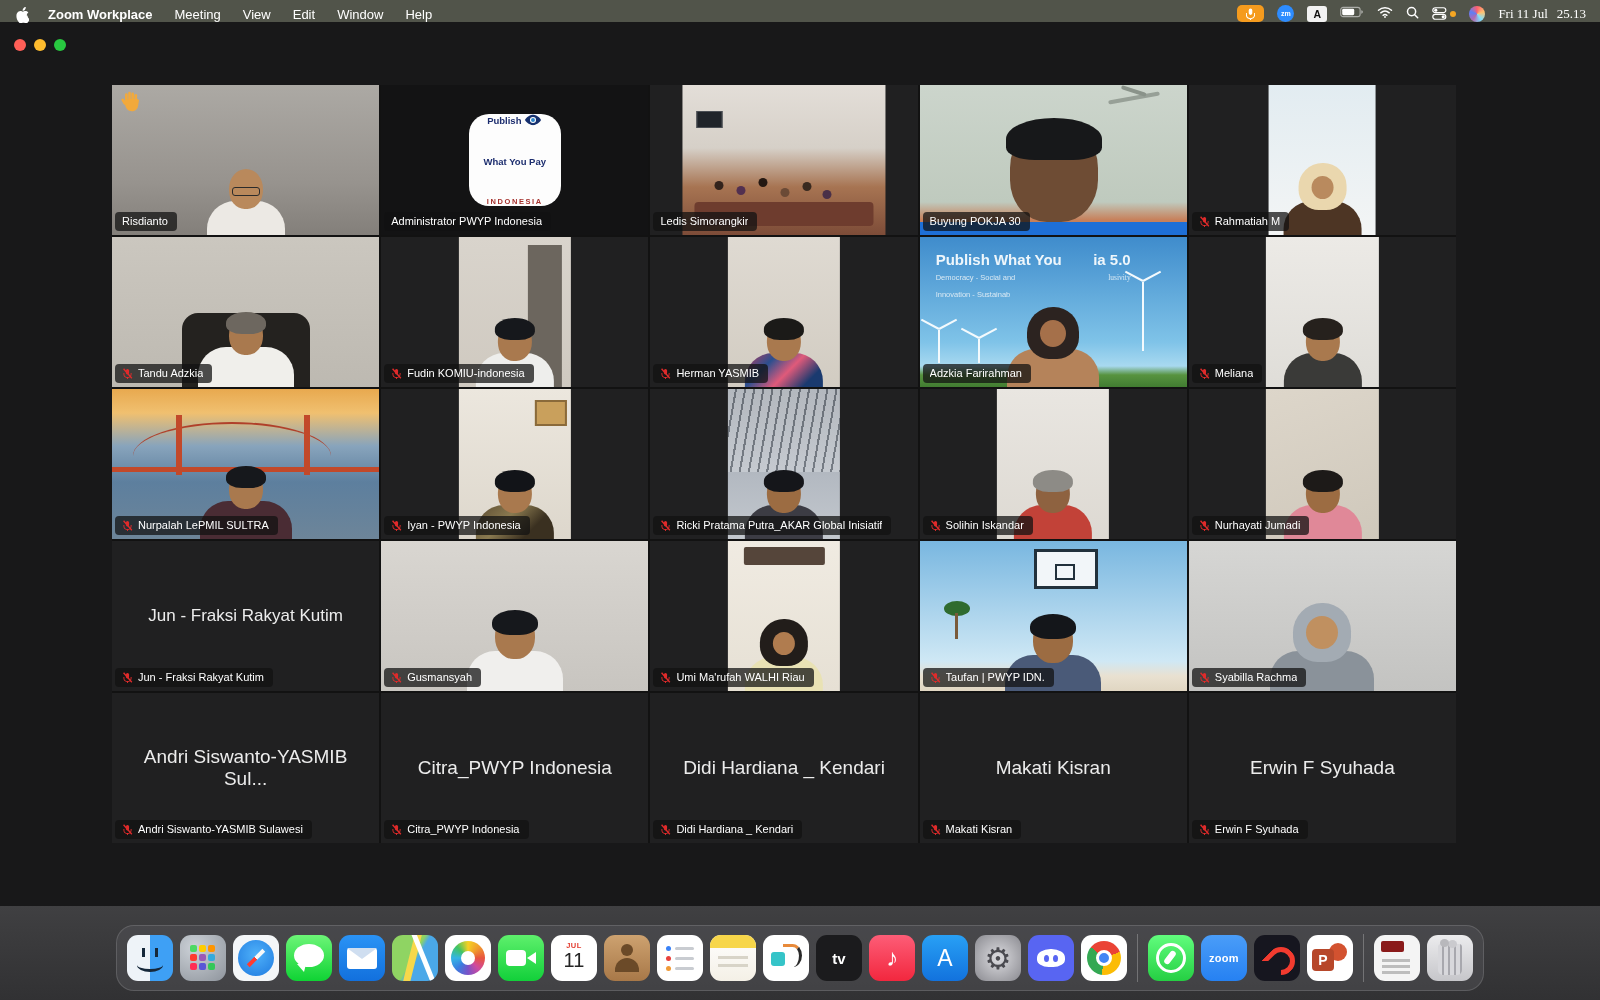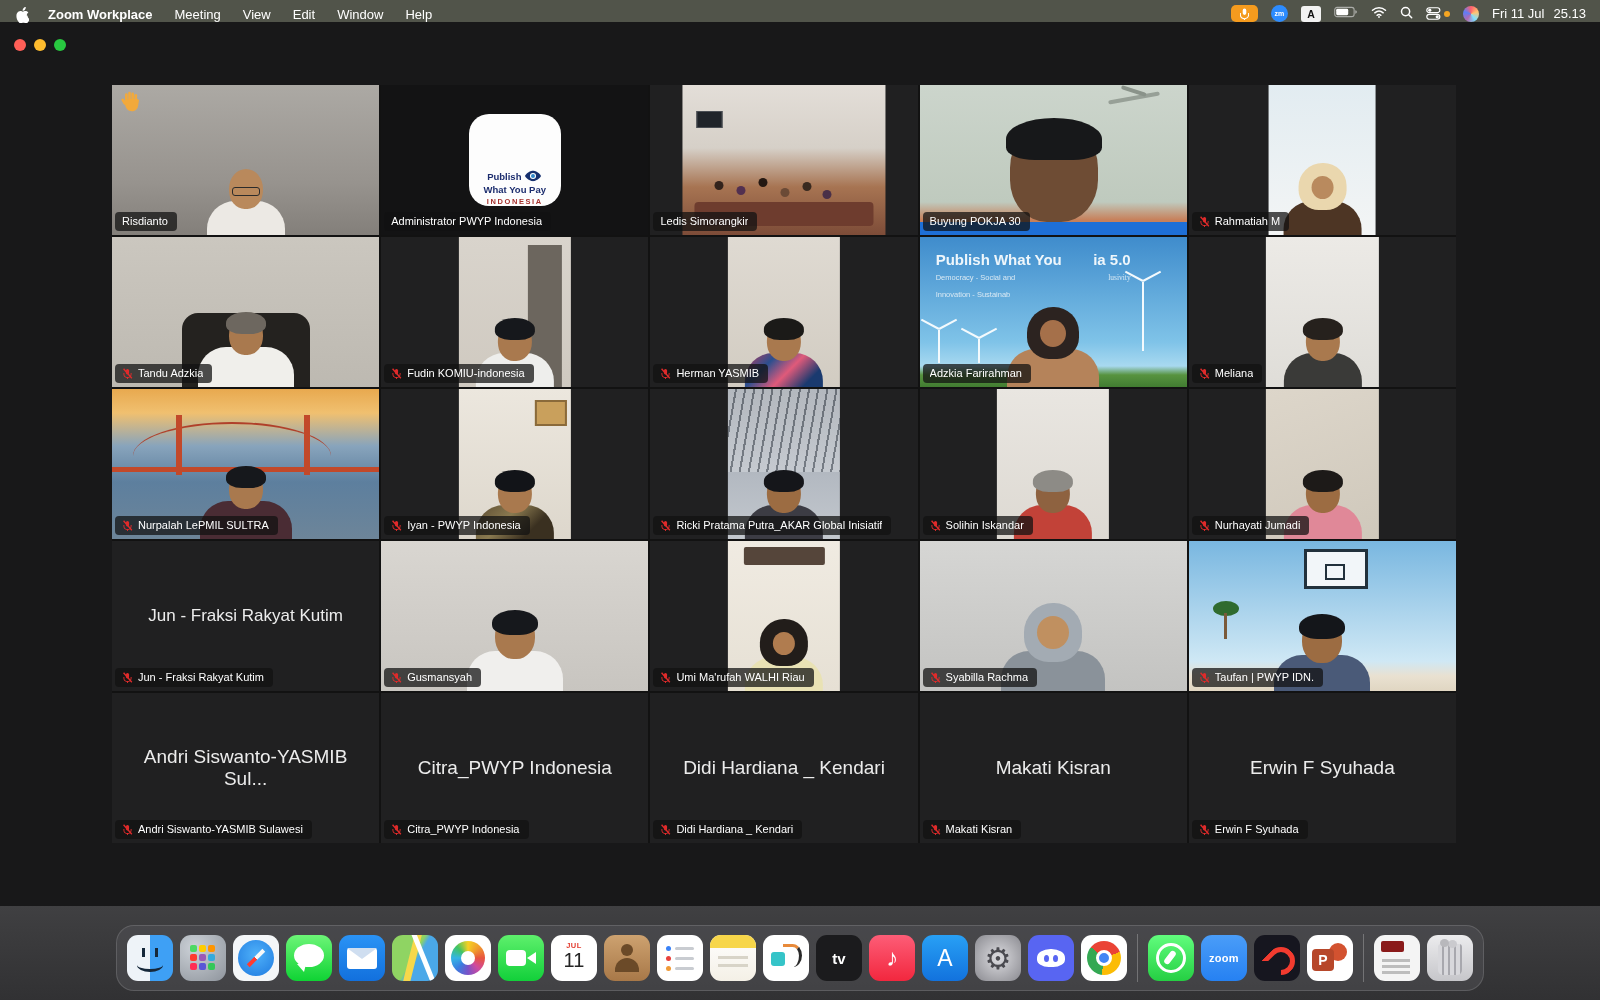--- a/index.html
+++ b/index.html
@@ -14,21 +14,21 @@
   .mb-right{margin-left:auto;display:flex;align-items:center;gap:13px;padding-right:14px;}
   .mb-mic{width:27px;height:17px;border-radius:5px;background:#f59b1e;display:flex;align-items:center;justify-content:center;}
   .mb-zm{width:17px;height:17px;border-radius:50%;background:#2d8cff;color:#fff;font-size:7px;font-weight:700;
     display:flex;align-items:center;justify-content:center;}
   .mb-input{width:20px;height:16px;border-radius:3px;background:#f2f2f2;color:#111;font-size:10.5px;font-weight:700;
     display:flex;align-items:center;justify-content:center;}
   .mb-cc{display:flex;align-items:center;gap:3px;}
   .mb-dot{width:6px;height:6px;border-radius:50%;background:#f5a623;}
   .mb-siri{width:16px;height:16px;border-radius:50%;
     background:conic-gradient(#ff5f6d,#ffc371,#7ee0ff,#b06ab3,#5d7ef7,#ff5f6d);}
-  .mb-clock{display:flex;gap:9px;}
+  .mb-clock{display:flex;gap:9px;font-family:Liberation Serif, serif;}
   
   .window{position:absolute;left:0;top:22px;width:1600px;height:884px;background:#181819;}
   .traffic{position:absolute;top:17px;left:14px;display:flex;gap:8px;}
   .tl{width:12px;height:12px;border-radius:50%;}
   .tl.red{background:#ff5f57}.tl.yellow{background:#febc2e}.tl.green{background:#28c840}
   
   .desktop{position:absolute;left:0;top:906px;width:1600px;height:94px;background:linear-gradient(#404042,#313133);}
   
   .stage{position:absolute;left:112px;top:63px;width:1344px;height:758px;display:grid;
     grid-template-columns:repeat(5,1fr);grid-template-rows:repeat(5,1fr);gap:2px;background:#121212;}
@@ -57,21 +57,21 @@
   .micico{flex:none;width:11px;height:11px;}
   .center-name{position:absolute;inset:0;display:flex;align-items:center;justify-content:center;
     color:#ececec;font-size:19px;z-index:5;text-align:center;padding:0 8px;}
   .center-name.sz17{font-size:17px;}
   .hand{position:absolute;top:6px;left:9px;z-index:8;}
   
   .t-risdianto .video{background:linear-gradient(180deg,#aca9a4,#97938e 65%,#837f7a);}
   .t-risdianto .person{--skin:#b9895c;--shirt:#ece9e4;}
   .logo-wrap{position:absolute;inset:0;background:#131314;display:flex;align-items:center;justify-content:center;}
   .logo-card{width:92px;height:92px;background:#fdfdfd;border-radius:20px;display:flex;flex-direction:column;
-    align-items:center;justify-content:flex-end;gap:2px;}
+    align-items:center;justify-content:space-between;gap:2px;}
   .lg1{display:flex;align-items:center;gap:3px;color:#1c2d6e;font-size:9.5px;font-weight:700;}
   .lg2{color:#1c2d6e;font-size:9.5px;font-weight:700;}
   .lg3{color:#a5322e;font-size:7.5px;font-weight:700;letter-spacing:1.6px;}
   .t-ledis .pstrip{background:linear-gradient(180deg,#e3ded8 0%,#d6d0c8 42%,#a77452 68%,#7d4c38 100%);}
   .t-ledis .tv{position:absolute;top:17%;left:7%;width:24px;height:15px;background:#20242a;border:1px solid #4a4e54;}
   .t-ledis .crowd{position:absolute;bottom:30%;left:16%;width:9px;height:9px;border-radius:50%;background:#33231c;
     box-shadow:22px 5px 0 #523050,44px -3px 0 #241812,66px 7px 0 #6b4a36,88px 1px 0 #392a20,108px 9px 0 #4a3048;}
   .t-ledis .table{position:absolute;bottom:6%;left:6%;right:6%;height:16%;background:#6e3c2e;border-radius:4px;}
   .t-buyung .video{background:linear-gradient(180deg,#ccd5cc 0%,#bfcabe 78%,#c7805a 90%,#c7805a 100%);}
   .t-buyung .fan{position:absolute;top:7%;right:10%;width:52px;height:4px;background:#97a097;transform:rotate(-10deg);border-radius:2px;}
@@ -626,57 +626,57 @@
             <g fill="#e02b2b">
               <rect x="5" y="1.2" width="4" height="7" rx="2"></rect>
               <path d="M3 6.3v1.2a4 4 0 0 0 8 0V6.3h1.2v1.2a5.2 5.2 0 0 1-4.6 5.1V14H6.4v-1.4A5.2 5.2 0 0 1 1.8 7.5V6.3z"></path>
             </g>
             <line x1="2" y1="1" x2="12.5" y2="13" stroke="#e02b2b" stroke-width="1.7"></line>
           </svg>
         <span class="nm">Umi Ma'rufah WALHI Riau</span>
       </div>
     </div>
 
-    <div class="tile t-syabilla">
-      <div class="video">
-        <div class="person wrap">
-            <div class="head"></div>
-            <div class="torso"></div>
-          </div>
-      </div>
-      <div class="tag">
-        <svg class="micico" viewBox="0 0 14 14">
-            <g fill="#e02b2b">
-              <rect x="5" y="1.2" width="4" height="7" rx="2"></rect>
-              <path d="M3 6.3v1.2a4 4 0 0 0 8 0V6.3h1.2v1.2a5.2 5.2 0 0 1-4.6 5.1V14H6.4v-1.4A5.2 5.2 0 0 1 1.8 7.5V6.3z"></path>
-            </g>
-            <line x1="2" y1="1" x2="12.5" y2="13" stroke="#e02b2b" stroke-width="1.7"></line>
-          </svg>
-        <span class="nm">Syabilla Rachma</span>
-      </div>
-    </div>
-
     <div class="tile t-taufan">
       <div class="video">
         <div class="board"></div>
           <div class="palm"></div>
         <div class="person">
             <div class="head"></div>
             <div class="torso" style="width:96px;height:36px;"></div>
           </div>
       </div>
       <div class="tag">
         <svg class="micico" viewBox="0 0 14 14">
             <g fill="#e02b2b">
               <rect x="5" y="1.2" width="4" height="7" rx="2"></rect>
               <path d="M3 6.3v1.2a4 4 0 0 0 8 0V6.3h1.2v1.2a5.2 5.2 0 0 1-4.6 5.1V14H6.4v-1.4A5.2 5.2 0 0 1 1.8 7.5V6.3z"></path>
             </g>
             <line x1="2" y1="1" x2="12.5" y2="13" stroke="#e02b2b" stroke-width="1.7"></line>
           </svg>
         <span class="nm">Taufan | PWYP IDN.</span>
+      </div>
+    </div>
+
+    <div class="tile t-syabilla">
+      <div class="video">
+        <div class="person wrap">
+            <div class="head"></div>
+            <div class="torso"></div>
+          </div>
+      </div>
+      <div class="tag">
+        <svg class="micico" viewBox="0 0 14 14">
+            <g fill="#e02b2b">
+              <rect x="5" y="1.2" width="4" height="7" rx="2"></rect>
+              <path d="M3 6.3v1.2a4 4 0 0 0 8 0V6.3h1.2v1.2a5.2 5.2 0 0 1-4.6 5.1V14H6.4v-1.4A5.2 5.2 0 0 1 1.8 7.5V6.3z"></path>
+            </g>
+            <line x1="2" y1="1" x2="12.5" y2="13" stroke="#e02b2b" stroke-width="1.7"></line>
+          </svg>
+        <span class="nm">Syabilla Rachma</span>
       </div>
     </div>
 
     <div class="tile">
       <div class="center-name">Andri Siswanto-YASMIB Sul...</div>
       <div class="tag">
         <svg class="micico" viewBox="0 0 14 14">
             <g fill="#e02b2b">
               <rect x="5" y="1.2" width="4" height="7" rx="2"></rect>
               <path d="M3 6.3v1.2a4 4 0 0 0 8 0V6.3h1.2v1.2a5.2 5.2 0 0 1-4.6 5.1V14H6.4v-1.4A5.2 5.2 0 0 1 1.8 7.5V6.3z"></path>

